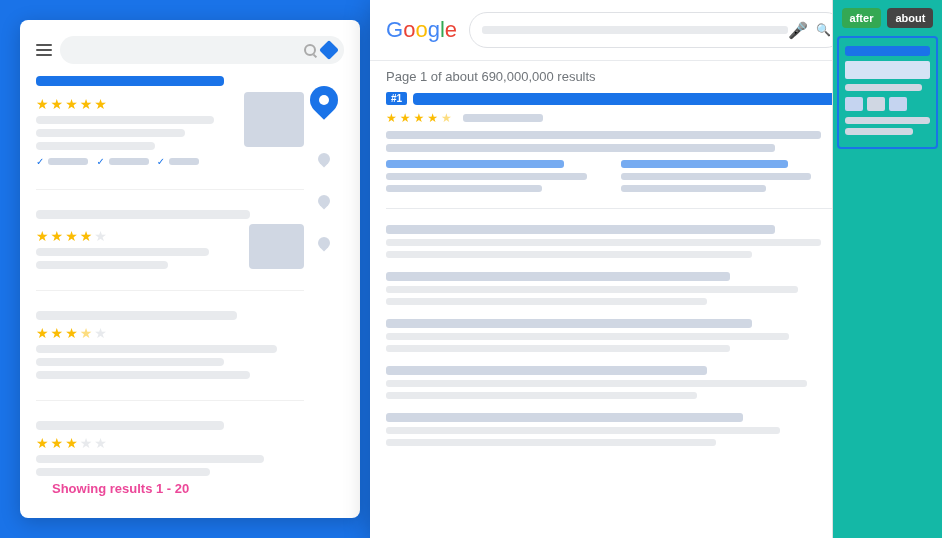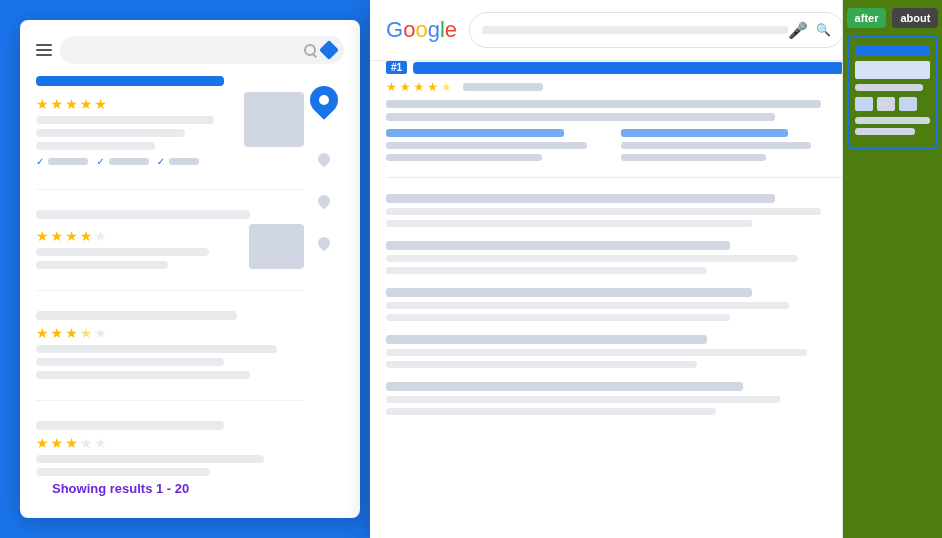--- a/index.html
+++ b/index.html
@@ -183,21 +183,21 @@
       border-radius: 50% 50% 50% 0;
       transform: rotate(-45deg);
     }
 
     .showing-results {
       position: absolute;
       bottom: 22px;
       left: 32px;
       font-size: 13px;
       font-weight: 600;
-      color: #6d28d9;
+      color: #ec4899;
     }
 
     
     .middle-panel {
       position: absolute;
       left: 370px;
       top: 0;
       width: 490px;
       height: 538px;
       background: white;
@@ -326,23 +326,23 @@
       height: 7px;
       background: #e8eaed;
       border-radius: 3px;
     }
 
     
     .right-panel {
       position: absolute;
       right: 0;
       top: 0;
-      width: 100px;
+      width: 110px;
       height: 538px;
-      background: #4d7c0f;
+      background: #14b8a6;
       border-left: 1px solid #e0e0e0;
       overflow: hidden;
     }
 
     .button-row {
       display: flex;
       gap: 6px;
       padding: 8px 6px;
       justify-content: center;
     }
@@ -542,20 +542,21 @@
           <span class="g-green">l</span>
           <span class="g-red">e</span>
       </div>
       <div class="google-search-bar">
         <span style="flex:1; height:8px; background:#e8eaed; border-radius:3px; display:block; width:80%;"></span>
         <span class="mic-icon">🎤</span>
         <span style="font-size:12px; color:#9aa0a6;">🔍</span>
       </div>
     </div>
 
+    <div class="results-count">Page 1 of about 690,000,000 results</div>
 
     <div class="result-items">
 
       <div class="first-result">
         <div style="display:flex; align-items:center; margin-bottom:6px;">
           <span style="background:#1a73e8; color:white; font-size:10px; font-weight:700; padding:1px 5px; border-radius:2px; margin-right:6px;">#1</span>
           <div class="result-title-bar" style="flex:1; height:12px; margin-bottom:0;"></div>
         </div>
         <div class="result-stars-row">
           <span class="star" style="font-size:12px;">★</span>

